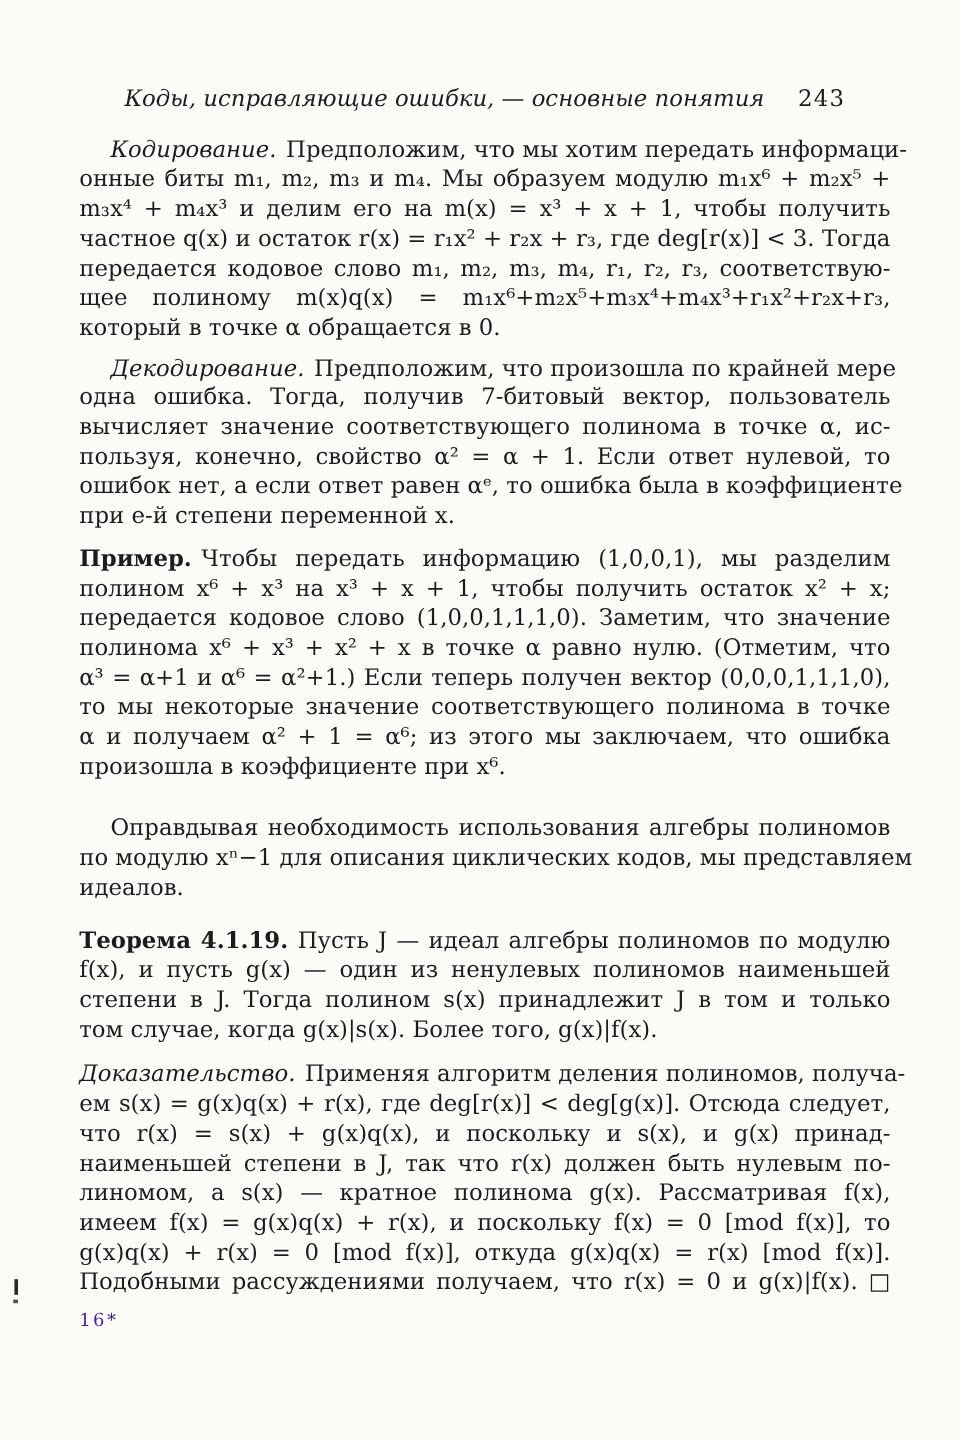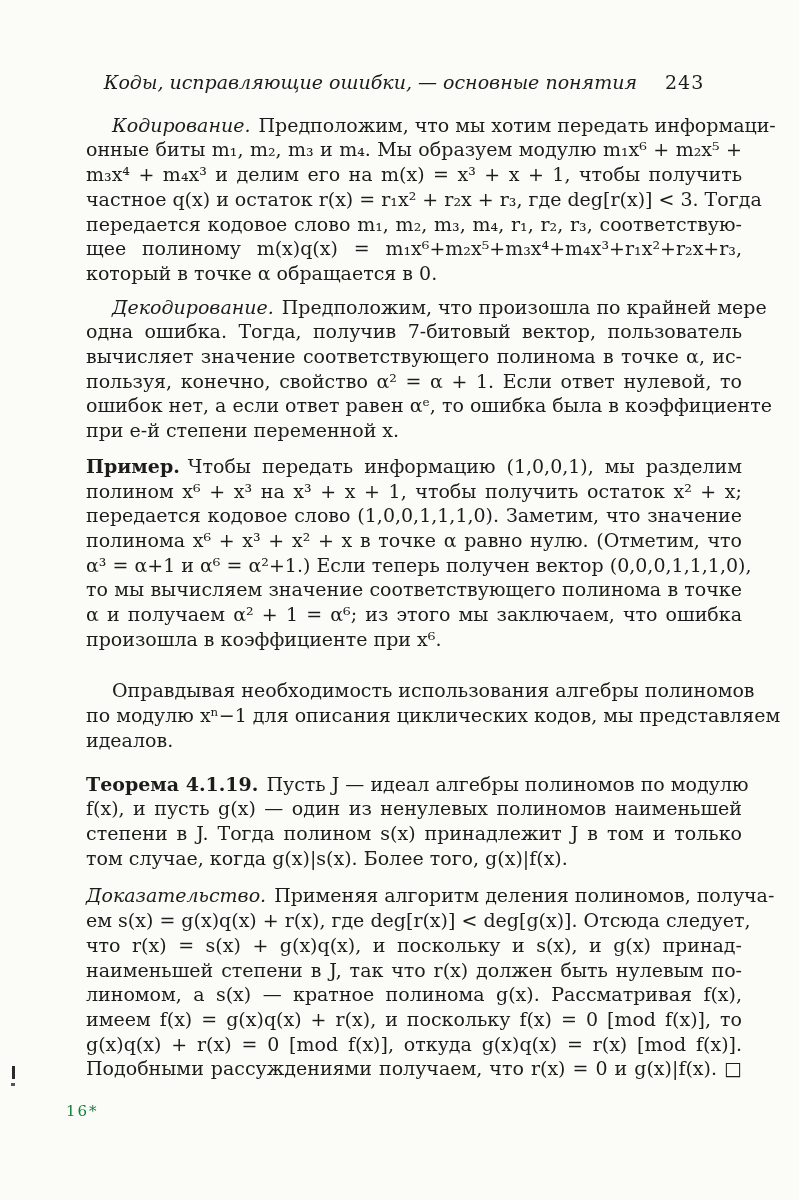--- a/index.html
+++ b/index.html
@@ -27,35 +27,34 @@
   p.p3 { margin-top: 11px; }
   p.p4 { margin-top: 27px; }
   p.p5 { margin-top: 19px; }
   p.p6 { margin-top: 13px; }
 
   .line {
     display: block;
     white-space: nowrap;
     text-align: justify;
     text-align-last: justify;
-    margin-left: 20px;
   }
   .line.final { text-align-last: left; }
   .line.final.fill { text-align-last: justify; }
   .indent > .line.first { text-indent: 26px; }
 
   .lead:not(:empty) { margin-right: 0.42em; }
   .lead-italic .lead { font-style: italic; }
   .lead-bold .lead { font-weight: bold; }
 
   footer.sig {
-    margin-top: 18px;
+    margin-top: 7px;
     font-size: 15px;
     letter-spacing: 2px;
-    color: #15803d;
+    color: #4c1d95;
   }
 
   
   .margin-mark {
     position: absolute; left: 12px; top: 1066px;
     width: 3px; height: 13px; background: #2a2a2a;
   }
   .margin-mark::after {
     content: ""; position: absolute; left: -1px; top: 17px;
     width: 4px; height: 3px; background: #555;
@@ -91,21 +90,21 @@
       <span class="line">ошибок нет, а если ответ равен αᵉ, то ошибка была в коэффициенте</span>
       <span class="line final">при e-й степени переменной x.</span>
     </p>
 
     <p class="para p3 lead-bold">
       <span class="line first"><span class="lead">Пример.</span><span>Чтобы передать информацию (1,0,0,1), мы разделим</span></span>
       <span class="line">полином x⁶ + x³ на x³ + x + 1, чтобы получить остаток x² + x;</span>
       <span class="line">передается кодовое слово (1,0,0,1,1,1,0).  Заметим, что значение</span>
       <span class="line">полинома x⁶ + x³ + x² + x в точке α равно нулю.  (Отметим, что</span>
       <span class="line">α³ = α+1 и α⁶ = α²+1.) Если теперь получен вектор (0,0,0,1,1,1,0),</span>
-      <span class="line">то мы вычисляем значение соответствующего полинома в точке</span>
+      <span class="line">то мы некоторые значение соответствующего полинома в точке</span>
       <span class="line">α и получаем α² + 1 = α⁶; из этого мы заключаем, что ошибка</span>
       <span class="line final">произошла в коэффициенте при x⁶.</span>
     </p>
 
     <p class="para p4 indent">
       <span class="line first"><span class="lead"></span><span>Оправдывая необходимость использования алгебры полиномов</span></span>
       <span class="line">по модулю xⁿ−1 для описания циклических кодов, мы представляем</span>
       <span class="line final">идеалов.</span>
     </p>
 

